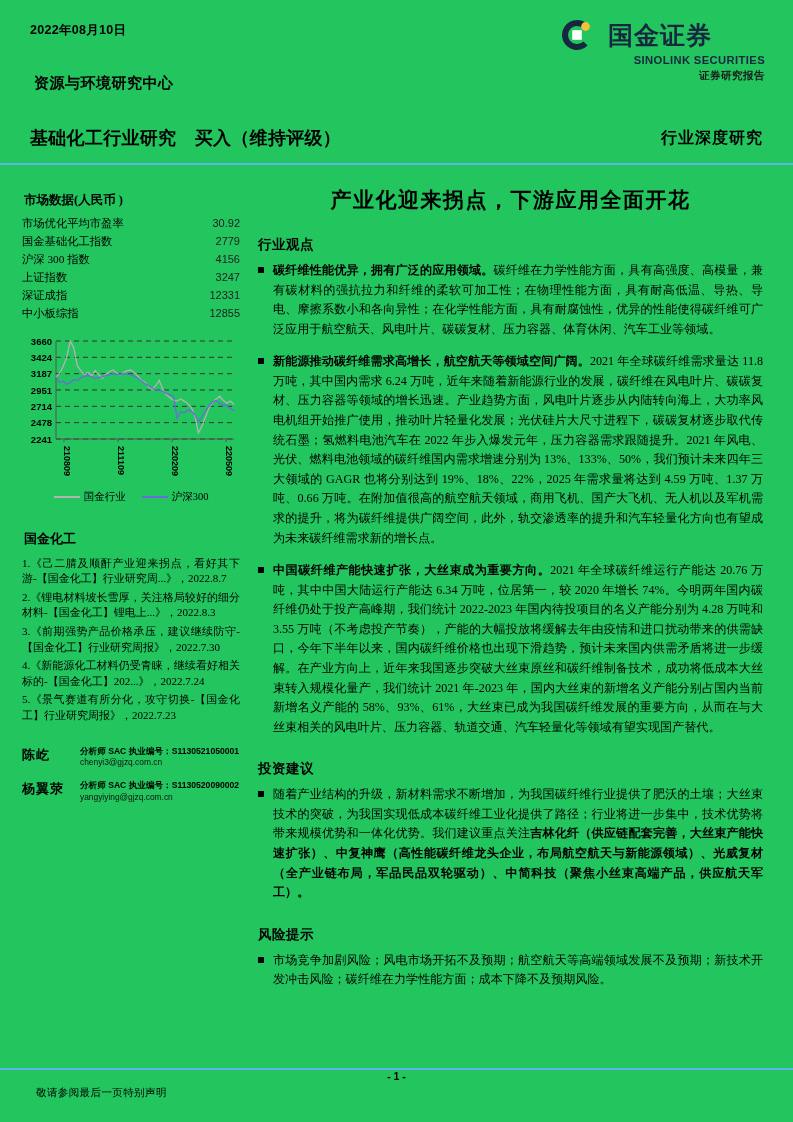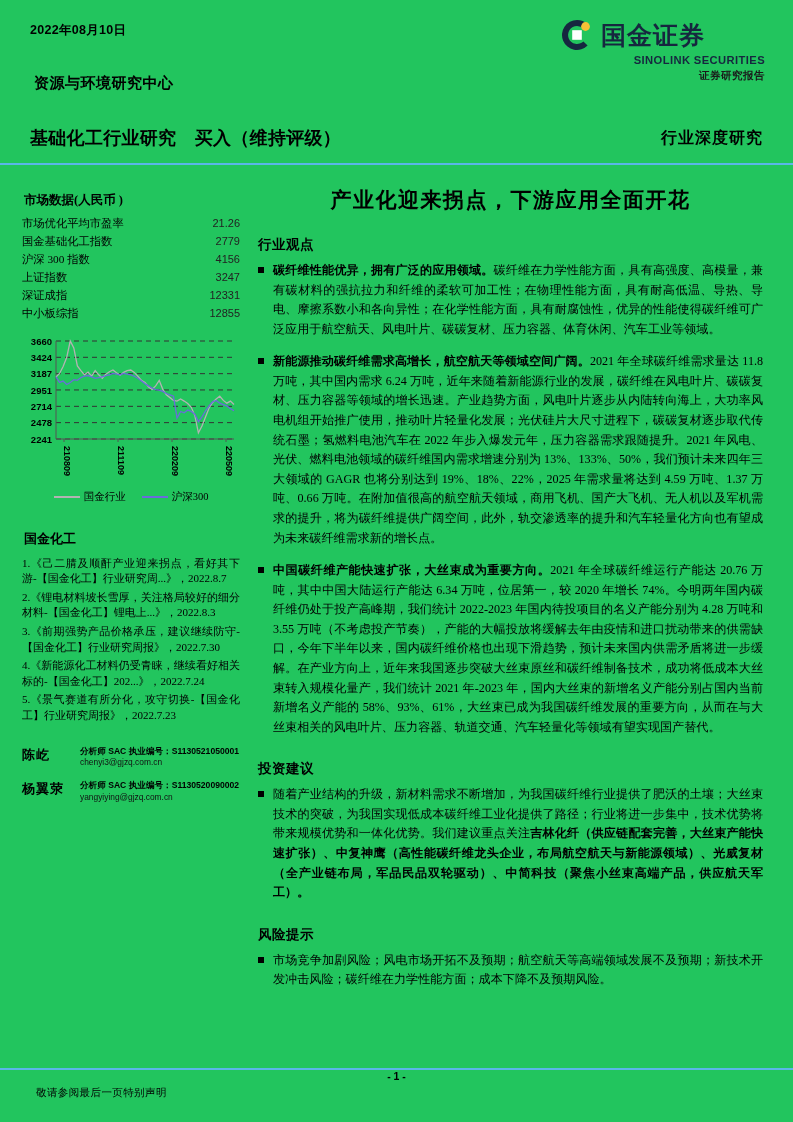--- a/index.html
+++ b/index.html
@@ -2,21 +2,21 @@
 <html><head>
 <meta charset="utf-8">
 <style>
   html,body{margin:0;padding:0;background:#fff;}
   body{width:793px;height:1122px;position:relative;font-family:"Liberation Serif",serif;color:#000;}
   .page{position:absolute;inset:0;background:#22c55e;}
 
   
   .hdr-date{position:absolute;left:30px;top:22px;font-family:"Liberation Sans",sans-serif;font-weight:bold;font-size:12.5px;letter-spacing:.3px;}
   .logo-wrap{position:absolute;right:28px;top:18px;width:205px;height:62px;}
-  .logo-row{display:flex;align-items:center;gap:7px;}
+  .logo-row{display:flex;align-items:center;gap:14px;}
   .logo-mark{position:relative;width:34px;height:34px;flex:none;}
   .logo-cn{font-family:"Liberation Sans",sans-serif;font-weight:bold;font-size:25px;color:#16273f;letter-spacing:1px;line-height:1;}
   .logo-en{font-family:"Liberation Sans",sans-serif;font-weight:bold;font-size:11.2px;color:#16273f;letter-spacing:.4px;text-align:right;margin-top:2px;}
   .logo-sub{font-family:"Liberation Serif",serif;font-weight:bold;font-size:10.5px;color:#1a1a1a;text-align:right;margin-top:3px;letter-spacing:.5px;}
 
   .center-name{position:absolute;left:34px;top:74px;font-family:"Liberation Serif",serif;font-weight:bold;font-size:15px;letter-spacing:.5px;}
 
   .ind-title{position:absolute;left:30px;top:126px;font-family:"Liberation Sans",sans-serif;font-weight:bold;font-size:18px;letter-spacing:.3px;}
   .deep-title{position:absolute;right:30px;top:128px;font-family:"Liberation Serif",serif;font-weight:bold;font-size:16px;letter-spacing:1px;}
   .hdr-rule{position:absolute;left:0;right:0;top:163px;height:2px;background:#5bb6e8;}
@@ -87,21 +87,21 @@
   <div class="deep-title">行业深度研究</div>
   <div class="hdr-rule"></div>
 
   <div class="leftcol">
 
     <div class="mkt-title">市场数据(人民币 )</div>
     <table class="mkt-tbl">
       <tbody id="mkt-body">
           <tr>
             <td>市场优化平均市盈率</td>
-            <td class="v">21.26</td>
+            <td class="v">30.92</td>
           </tr>
           <tr>
             <td>国金基础化工指数</td>
             <td class="v">2779</td>
           </tr>
           <tr>
             <td>沪深 300 指数</td>
             <td class="v">4156</td>
           </tr>
           <tr>

